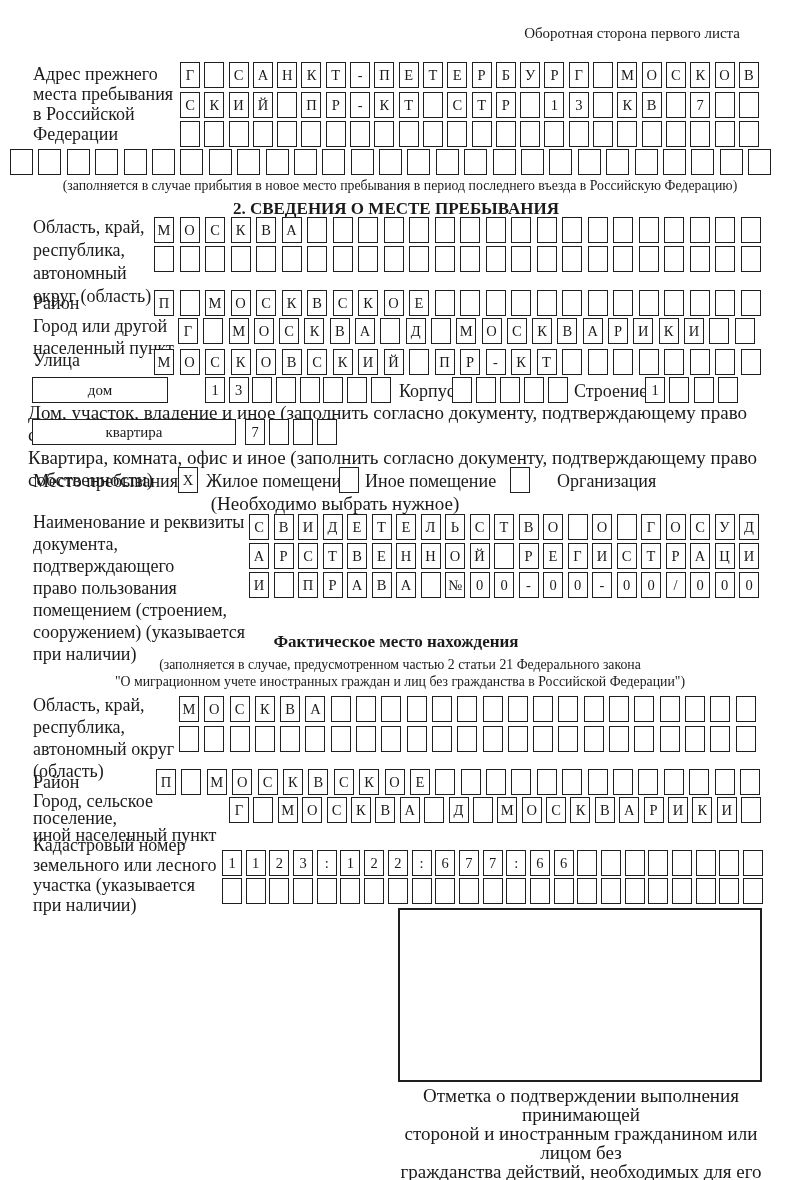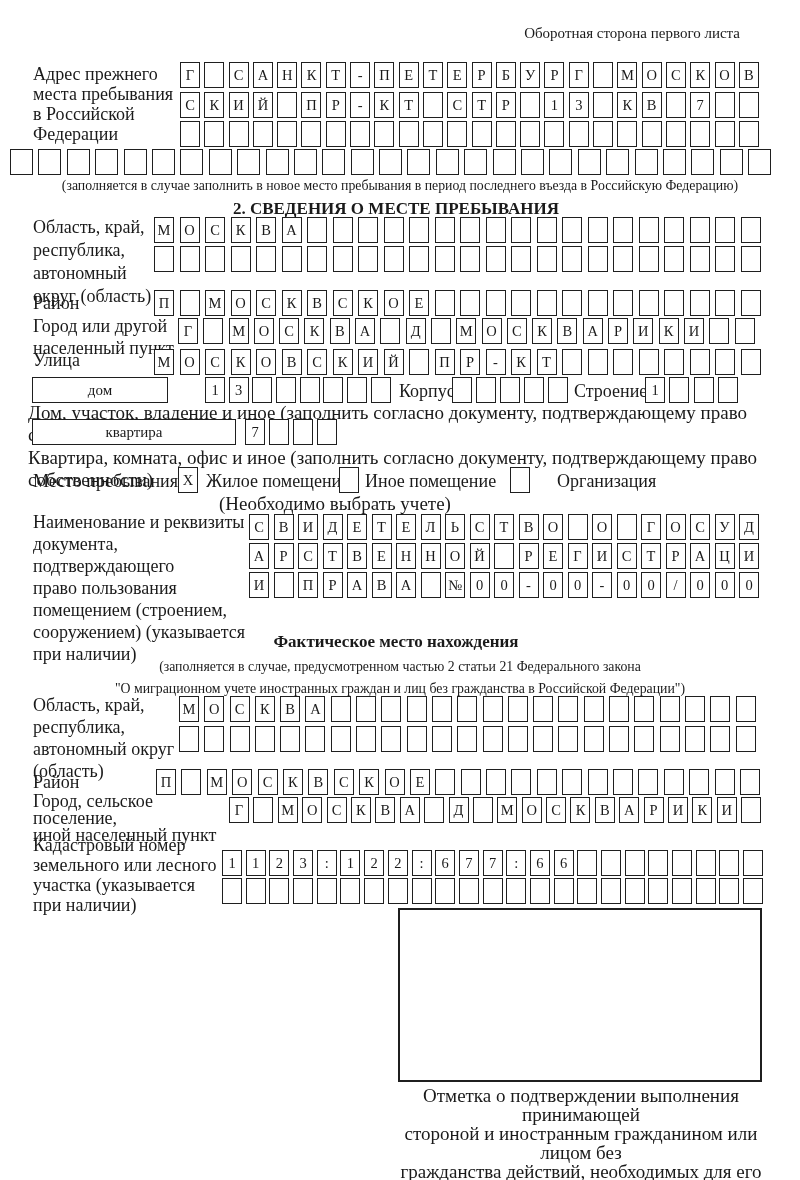--- a/index.html
+++ b/index.html
@@ -130,21 +130,21 @@
       <span class="cell"></span>
       <span class="cell"></span>
       <span class="cell"></span>
       <span class="cell"></span>
       <span class="cell"></span>
       <span class="cell"></span>
       <span class="cell"></span>
       <span class="cell"></span>
       <span class="cell"></span>
     </div>
-  <div class="note" style="top:178px">(заполняется в случае заполнить в новое место пребывания в период последнего въезда в Российскую Федерацию)</div>
+  <div class="note" style="top:178px">(заполняется в случае прибытия в новое место пребывания в период последнего въезда в Российскую Федерацию)</div>
 
   <div class="sect" style="top:199px">2. СВЕДЕНИЯ О МЕСТЕ ПРЕБЫВАНИЯ</div>
 
   <div class="lbl" style="left:33px;top:216px;width:145px;line-height:23px">Область, край,
 республика,
 автономный
 округ (область)</div>
   <div class="cellrow" style="left:154px;top:217px;gap:5.5px">
       <span class="cell">М</span>
       <span class="cell">О</span>
@@ -319,21 +319,21 @@
     </div>
   <div class="cap" style="left:28px;top:447px">Квартира, комната, офис и иное (заполнить согласно документу, подтверждающему право собственности)</div>
 
   <div class="lbl" style="left:33px;top:471px">Место пребывания:</div>
   <span class="cell acell" style="left:178px;top:467px">X</span>
   <div class="lbl" style="left:206px;top:471px">Жилое помещение</div>
   <span class="cell acell" style="left:339px;top:467px"></span>
   <div class="lbl" style="left:365px;top:471px">Иное помещение</div>
   <span class="cell acell" style="left:510px;top:467px"></span>
   <div class="lbl" style="left:557px;top:471px">Организация</div>
-  <div class="cap" style="left:180px;top:493px;width:310px;text-align:center">(Необходимо выбрать учете)</div>
+  <div class="cap" style="left:180px;top:493px;width:310px;text-align:center">(Необходимо выбрать нужное)</div>
 
   <div class="lbl" style="left:33px;top:511px;width:215px;line-height:22px">Наименование и реквизиты
 документа, подтверждающего
 право пользования
 помещением (строением,
 сооружением) (указывается
 при наличии)</div>
   <div class="cellrow" style="left:249px;top:514px;gap:4.5px">
       <span class="cell">С</span>
       <span class="cell">В</span>
@@ -398,21 +398,21 @@
       <span class="cell">-</span>
       <span class="cell">0</span>
       <span class="cell">0</span>
       <span class="cell">/</span>
       <span class="cell">0</span>
       <span class="cell">0</span>
       <span class="cell">0</span>
     </div>
 
   <div class="sect" style="top:632px">Фактическое место нахождения</div>
-  <div class="note" style="top:656px;line-height:22px">(заполняется в случае, предусмотренном частью 2 статьи 21 Федерального закона
+  <div class="note" style="top:656px;line-height:17px">(заполняется в случае, предусмотренном частью 2 статьи 21 Федерального закона
 "О миграционном учете иностранных граждан и лиц без гражданства в Российской Федерации")</div>
 
   <div class="lbl" style="left:33px;top:694px;width:150px;line-height:22px">Область, край,
 республика,
 автономный округ
 (область)</div>
   <div class="cellrow" style="left:179px;top:696px;gap:5.3px">
       <span class="cell">М</span>
       <span class="cell">О</span>
       <span class="cell">С</span>

